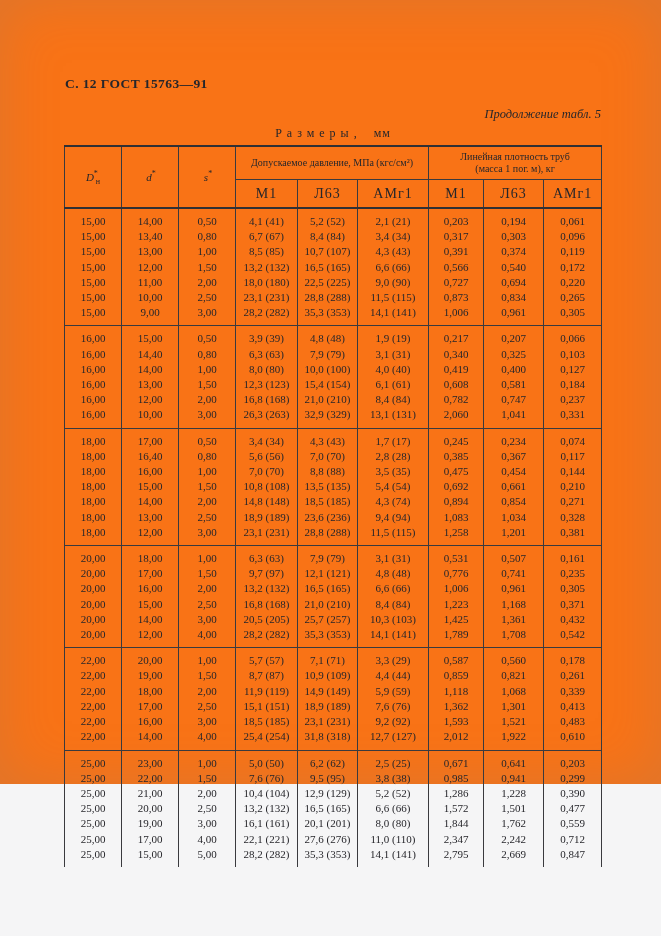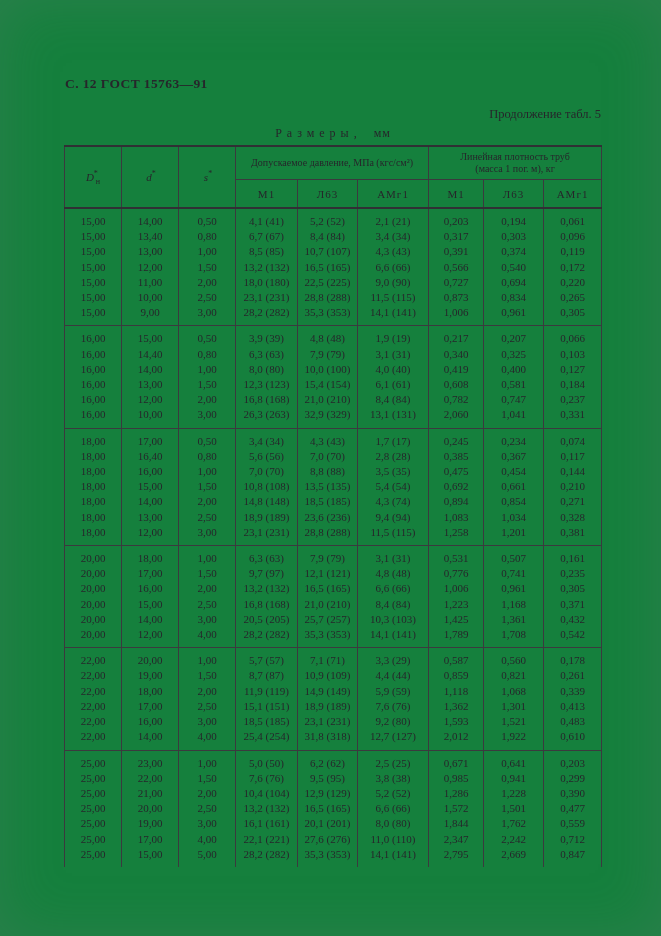--- a/index.html
+++ b/index.html
@@ -5,34 +5,35 @@
   html, body { margin: 0; padding: 0; }
   body {
     width: 661px; height: 936px;
     background: #f5f5f6;
     font-family: "Liberation Serif", "DejaVu Serif", serif;
     color: #26262b;
     overflow: hidden;
   }
   .page {
     position: relative;
-    width: 661px; height: 936px;
-    background: #15803d;
+    width: 661px; height: 784px;
+    background: #f97316;
     box-shadow: inset 0 0 60px rgba(125,128,134,0.22);
   }
   .doc-header {
     position: absolute;
     left: 65px; top: 76px;
     font-weight: bold;
     font-size: 13.5px;
     letter-spacing: 0.4px;
   }
   .continuation {
     position: absolute;
     right: 60px; top: 107px;
+    font-style: italic;
     font-size: 12.5px;
   }
   .size-caption {
     position: absolute;
     left: 65px; top: 126px; width: 536px;
     text-align: center;
     font-size: 12px;
   }
   .size-caption .spaced { letter-spacing: 5px; }
   .size-caption .unit { margin-left: 12px; letter-spacing: 1px; }
@@ -51,21 +52,21 @@
     border-right: 1px solid #3a3a3e;
     text-align: center;
     vertical-align: middle;
     padding: 0;
     font-weight: normal;
     overflow: hidden;
   }
   thead { border-bottom: 2px solid #303034; }
   thead tr.tier1 th { height: 30px; font-size: 10px; line-height: 12px; }
   thead tr.tier1 th.sym { font-size: 11px; margin-left: 36px; }
-  thead tr.tier2 th { height: 27px; border-top: 1px solid #3a3a3e; font-size: 11px; letter-spacing: 1px; }
+  thead tr.tier2 th { height: 27px; border-top: 1px solid #3a3a3e; font-size: 14px; letter-spacing: 1px; }
   thead th.span-head { padding: 1px 4px; }
   tbody { border-top: 1px solid #3a3a3e; }
   tbody tr td { height: 15.2px; line-height: 15.2px; white-space: nowrap; }
   tbody tr:first-child td { padding-top: 5px; }
   tbody tr:last-child td { padding-bottom: 5px; }
   .sym i { font-style: italic; }
   .sym sup { font-size: 8px; vertical-align: super; line-height: 0; }
   .sym sub { font-size: 8px; vertical-align: sub; line-height: 0; margin-left: -2px; }
 </style>
 </head>
@@ -457,21 +458,21 @@
           <td>1,362</td>
           <td>1,301</td>
           <td>0,413</td>
         </tr>
         <tr>
           <td>22,00</td>
           <td>16,00</td>
           <td>3,00</td>
           <td>18,5 (185)</td>
           <td>23,1 (231)</td>
-          <td>9,2 (80)</td>
+          <td>9,2 (92)</td>
           <td>1,593</td>
           <td>1,521</td>
           <td>0,483</td>
         </tr>
         <tr>
           <td>22,00</td>
           <td>14,00</td>
           <td>4,00</td>
           <td>25,4 (254)</td>
           <td>31,8 (318)</td>

